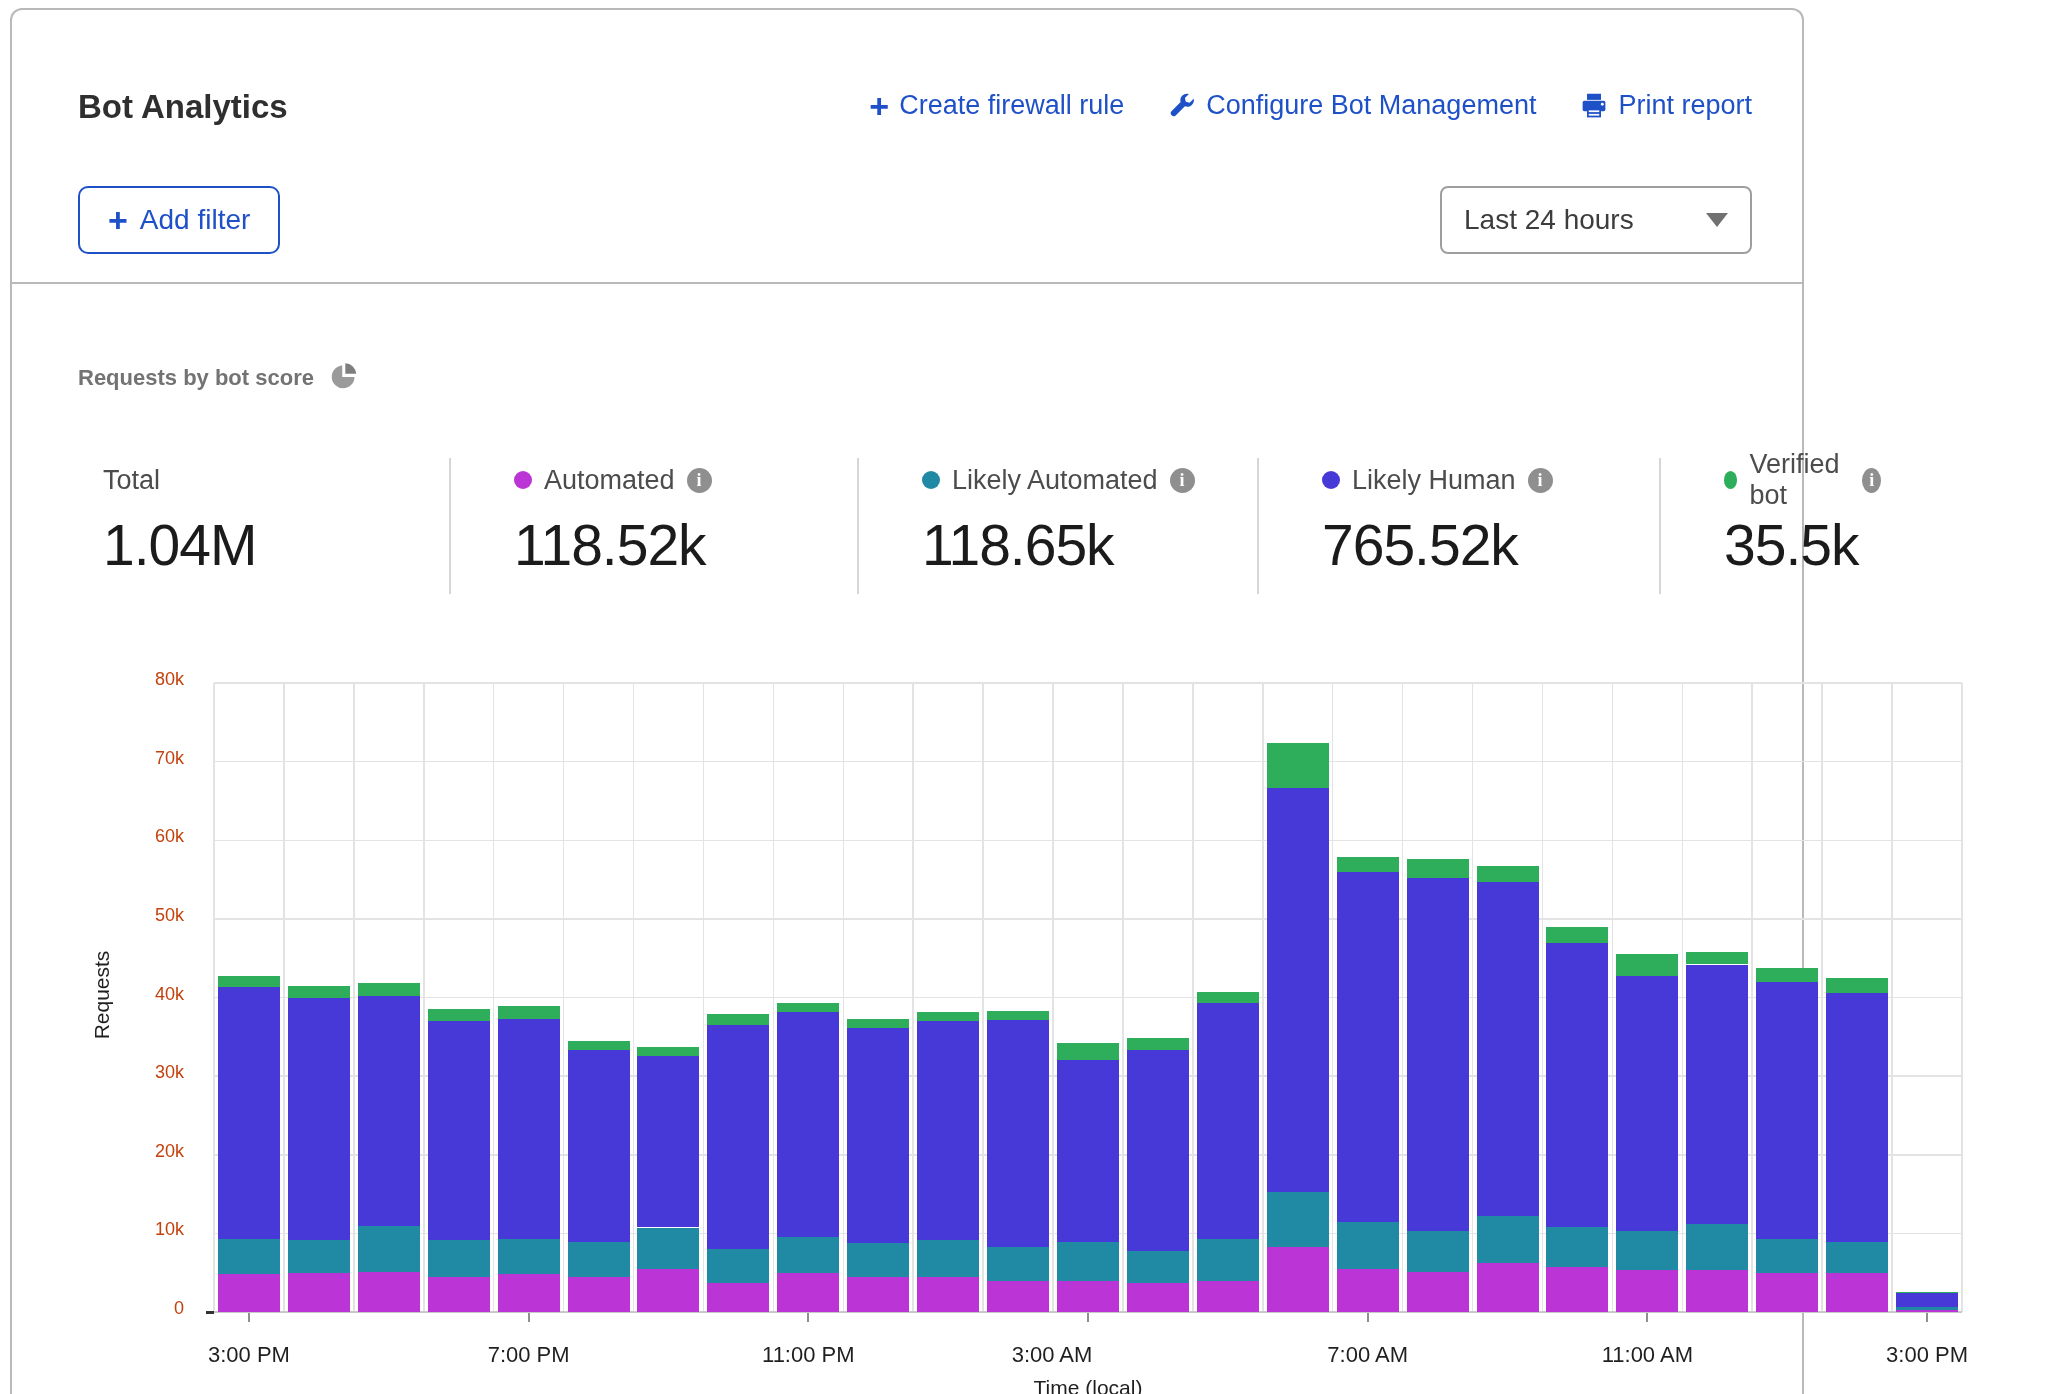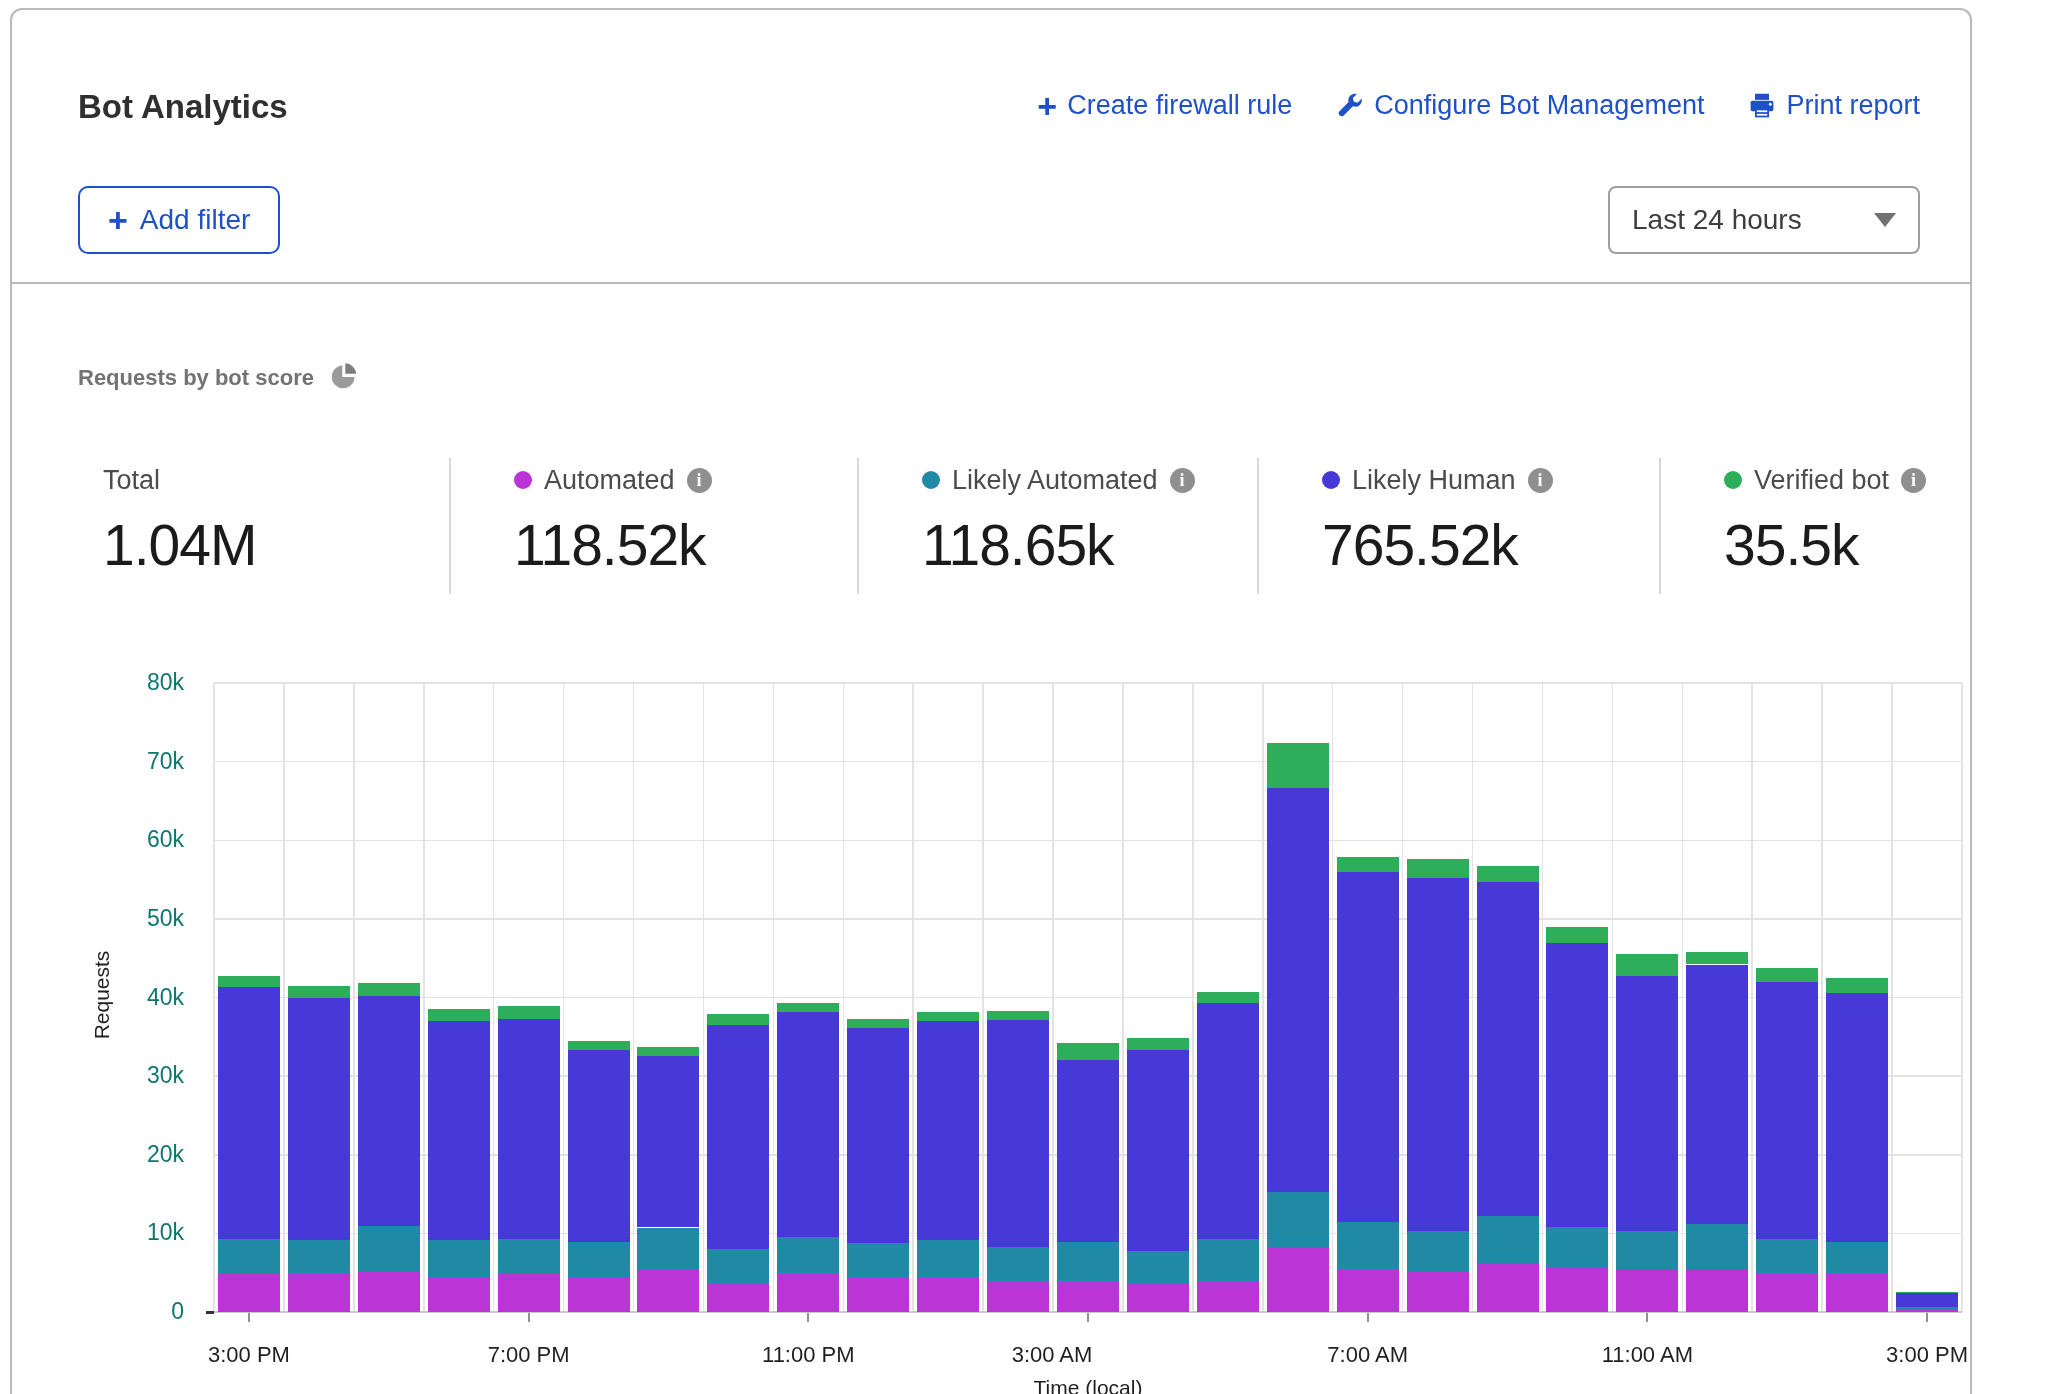--- a/index.html
+++ b/index.html
@@ -1,18 +1,18 @@
 <!DOCTYPE html>
 <html><head>
 <meta charset="utf-8">
 <style>
   * { margin:0; padding:0; box-sizing:border-box; }
   html,body { width:2070px; height:1394px; background:#fff; overflow:hidden;
               font-family:"Liberation Sans", sans-serif; }
-  #card { position:absolute; left:10px; top:8px; width:1962px; height:1386px;
+  #card { position:absolute; left:10px; top:8px; width:1794px; height:1386px;
           border:2px solid #b9b9b9; border-bottom:none; border-radius:12px 12px 0 0; background:#fff; }
   
   #page-title { position:absolute; left:66px; top:78px; font-size:33px; font-weight:700; color:#2f2f2f; }
   #actions { position:absolute; right:50px; top:80px; display:flex; align-items:center; gap:44px; }
   .action-link { display:flex; align-items:center; gap:10px; color:#1e50c8; font-size:27px; cursor:pointer; }
   .plus-glyph { font-size:34px; font-weight:700; line-height:26px; }
   .action-icon svg { display:block; }
   #add-filter-btn { position:absolute; left:66px; top:176px; height:68px; padding:0 28px;
           border:2.5px solid #1e50c8; border-radius:10px; background:#fff; color:#1e50c8;
           font-size:28px; display:flex; align-items:center; gap:12px; cursor:pointer;
@@ -37,21 +37,21 @@
   .stat-value { margin-top:14px; font-size:57px; font-weight:400; color:#1b1b1b; letter-spacing:-1px; }
   .stat-divider { position:absolute; top:448px; width:0; height:136px; border-left:2px solid #d6d6d6; }
   
   #plot { position:absolute; left:202px; top:673px; width:1748px; height:629px; }
   .hgrid, .vgrid { position:absolute; background:#e3e3e3; }
   .hgrid { left:0; width:100%; height:1.5px; }
   .vgrid { top:0; width:1.5px; height:100%; }
   #axis-bottom { position:absolute; left:0; bottom:-1px; width:100%; height:2px; background:#c9c9c9; }
   .bar { position:absolute; bottom:0; width:62px; }
   .seg { position:absolute; left:0; width:100%; }
-  .ylabel { position:absolute; right:1900px; width:80px; text-align:right; font-size:23px; color:#0f766e; }
+  .ylabel { position:absolute; right:1900px; width:80px; text-align:right; font-size:18px; color:#c2410c; }
   .xlabel { position:absolute; top:1332px; width:160px; text-align:center; font-size:22px; color:#1f1f1f; }
   .xtick { position:absolute; top:1303px; width:2px; height:9px; background:#8f8f8f; }
   #ytick0 { position:absolute; left:194px; top:1301px; width:8px; height:3px; background:#333; }
   #y-axis-title { position:absolute; left:30px; top:973px; width:120px; text-align:center;
        font-size:21px; color:#1f1f1f; transform:rotate(-90deg); transform-origin:center; }
   #x-axis-title { position:absolute; left:996px; top:1366px; width:160px; text-align:center;
        font-size:21px; color:#1f1f1f; }
 </style>
 </head>
 <body>

